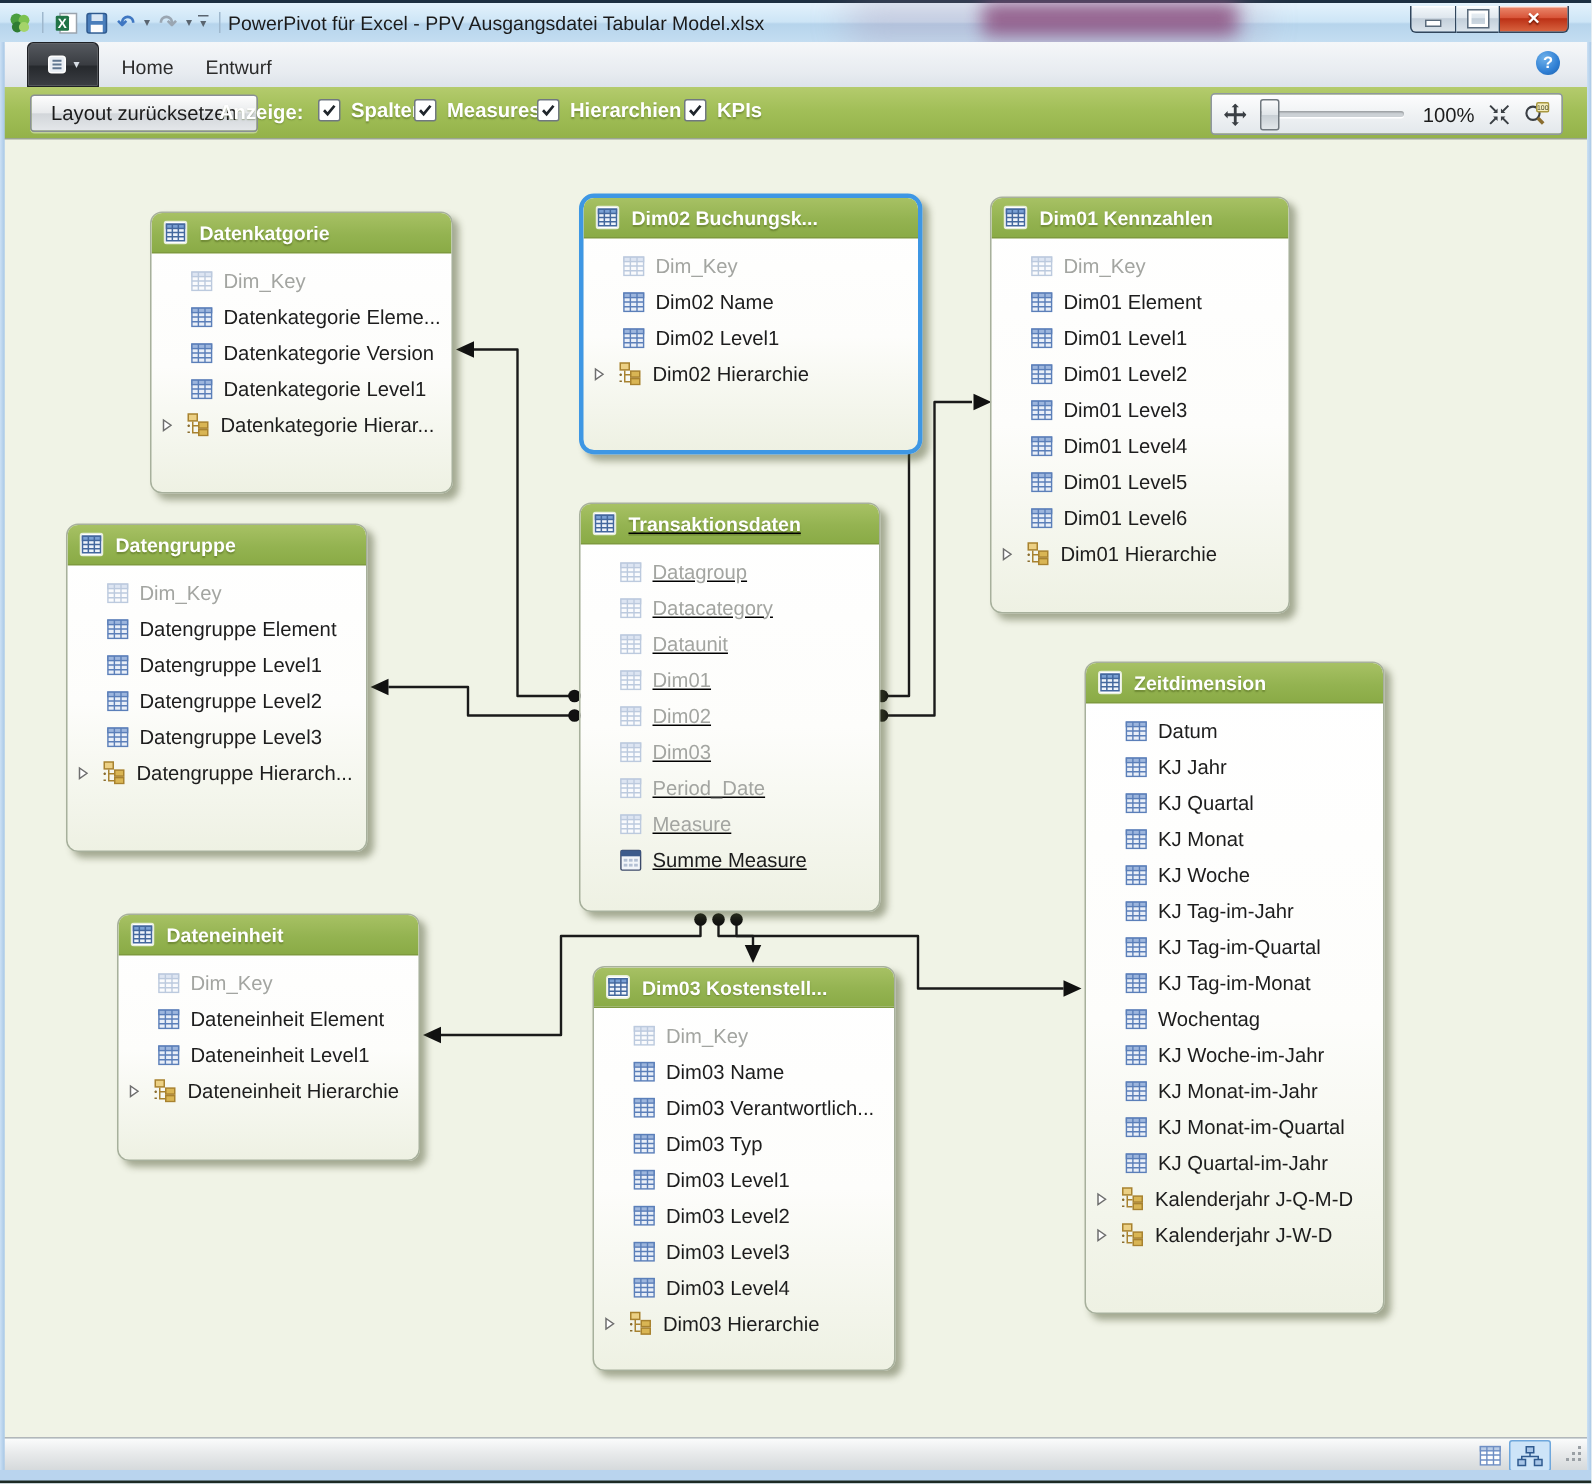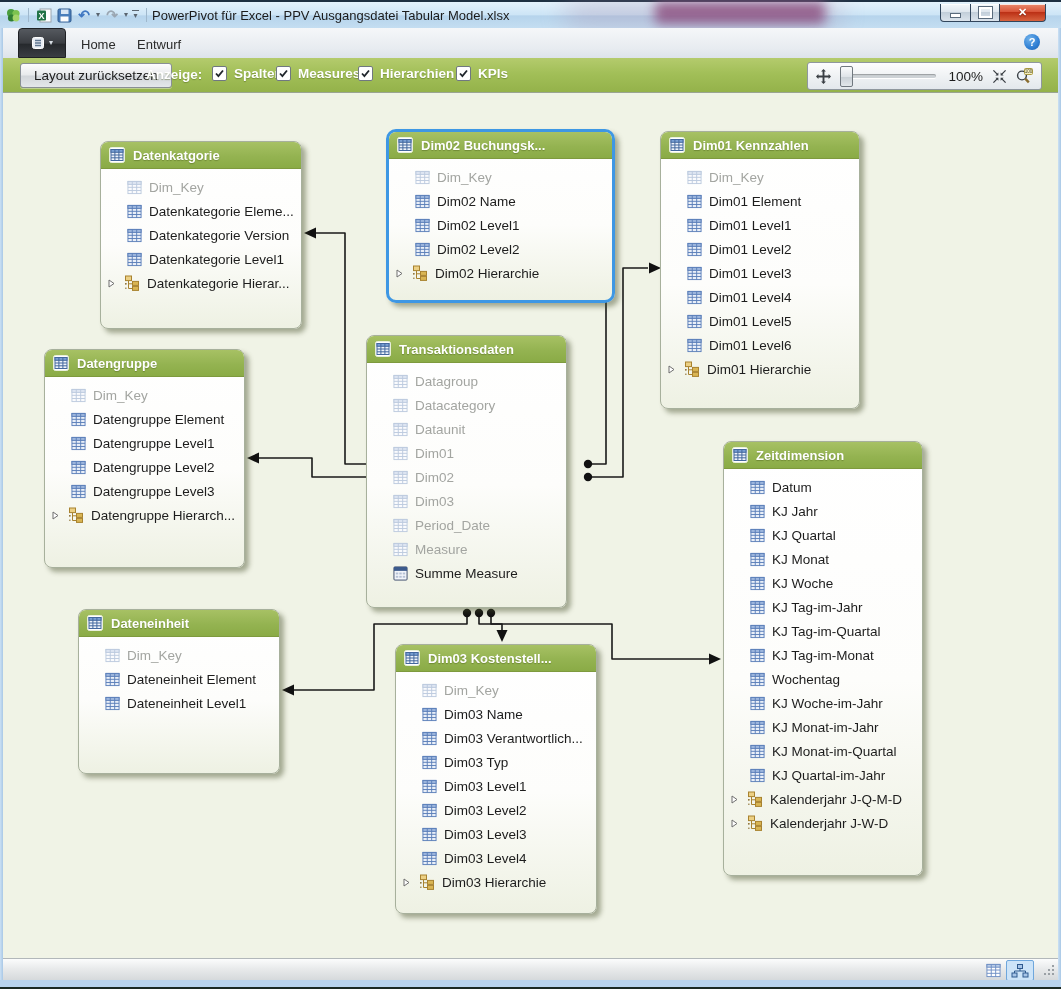--- a/index.html
+++ b/index.html
@@ -381,30 +381,20 @@
             <div class="dg-row">
               <span class="ric">
                 <svg width="15" height="15" viewBox="0 0 16 16">
                   <rect x="1" y="1.5" width="14" height="13" fill="#e9eff8" stroke="#5b7fb9"></rect>
                   <rect x="1" y="1.5" width="14" height="3.2" fill="#9db6dd" stroke="#5b7fb9"></rect>
                   <path d="M5.6 1.5v13M10.3 1.5v13M1 7.8h14M1 11.2h14" stroke="#5b7fb9" fill="none"></path>
                 </svg>
               </span>
               <span>Dim02 Level1</span>
             </div>
-            <div class="dg-row">
-              <span class="ric">
-                <svg width="15" height="15" viewBox="0 0 16 16">
-                  <rect x="1" y="1.5" width="14" height="13" fill="#e9eff8" stroke="#5b7fb9"></rect>
-                  <rect x="1" y="1.5" width="14" height="3.2" fill="#9db6dd" stroke="#5b7fb9"></rect>
-                  <path d="M5.6 1.5v13M10.3 1.5v13M1 7.8h14M1 11.2h14" stroke="#5b7fb9" fill="none"></path>
-                </svg>
-              </span>
-              <span>Dim02 Level2</span>
-            </div>
             <div class="dg-row hierarchy">
               <span class="exp">
                 <svg width="7" height="9" viewBox="0 0 7 9">
                   <path d="M1 1l5 3.5L1 8z" fill="#fff" stroke="#6f6f6f"></path>
                 </svg>
               </span>
               <span class="ric">
                 <svg width="16" height="16" viewBox="0 0 16 16">
                   <path d="M4.5 6v7.5h3.5M4.5 8.8h3.5" stroke="#a8822f" fill="none"></path>
                   <rect x="1.5" y="1" width="6" height="4.6" fill="#ecd084" stroke="#a8822f"></rect>
@@ -604,21 +594,21 @@
                   <rect x="1.5" y="1" width="6" height="4.6" fill="#ecd084" stroke="#a8822f"></rect>
                   <rect x="8.5" y="6.4" width="6" height="4" fill="#d9b554" stroke="#a8822f"></rect>
                   <rect x="8.5" y="11.4" width="6" height="4" fill="#d9b554" stroke="#a8822f"></rect>
                   <path d="M1 8.8h1.6M1.8 8v1.6M1 13.2h1.6" stroke="#8a6d2f"></path>
                 </svg>
               </span>
               <span>Datengruppe Hierarch...</span>
             </div>
           </div>
         </div>
-        <div class="dg-table" style="left: 363px; top: 242px; width: 201px; height: 273px;">
+        <div class="dg-table" style="left: 383px; top: 242px; width: 201px; height: 273px; text-decoration: underline;">
           <div class="dg-header">
             <span style="display: flex;">
               <svg width="16" height="16" viewBox="0 0 16 16">
                 <rect x="0.5" y="0.5" width="15" height="15" rx="2" fill="#fff" stroke="#e8efdc"></rect>
                 <rect x="2" y="2.5" width="12" height="11" fill="#eef3fa" stroke="#44689e"></rect>
                 <rect x="2" y="2.5" width="12" height="2.8" fill="#7aa0d4" stroke="#44689e"></rect>
                 <path d="M5.9 2.5v11M9.9 2.5v11M2 8h12M2 10.8h12" stroke="#44689e" fill="none"></path>
               </svg>
             </span>
             <span class="dg-title">Transaktionsdaten</span>
@@ -937,20 +927,37 @@
             </div>
             <div class="dg-row">
               <span class="ric">
                 <svg width="15" height="15" viewBox="0 0 16 16">
                   <rect x="1" y="1.5" width="14" height="13" fill="#e9eff8" stroke="#5b7fb9"></rect>
                   <rect x="1" y="1.5" width="14" height="3.2" fill="#9db6dd" stroke="#5b7fb9"></rect>
                   <path d="M5.6 1.5v13M10.3 1.5v13M1 7.8h14M1 11.2h14" stroke="#5b7fb9" fill="none"></path>
                 </svg>
               </span>
               <span>Dateneinheit Level1</span>
+            </div>
+            <div class="dg-row hierarchy">
+              <span class="exp">
+                <svg width="7" height="9" viewBox="0 0 7 9">
+                  <path d="M1 1l5 3.5L1 8z" fill="#fff" stroke="#6f6f6f"></path>
+                </svg>
+              </span>
+              <span class="ric">
+                <svg width="16" height="16" viewBox="0 0 16 16">
+                  <path d="M4.5 6v7.5h3.5M4.5 8.8h3.5" stroke="#a8822f" fill="none"></path>
+                  <rect x="1.5" y="1" width="6" height="4.6" fill="#ecd084" stroke="#a8822f"></rect>
+                  <rect x="8.5" y="6.4" width="6" height="4" fill="#d9b554" stroke="#a8822f"></rect>
+                  <rect x="8.5" y="11.4" width="6" height="4" fill="#d9b554" stroke="#a8822f"></rect>
+                  <path d="M1 8.8h1.6M1.8 8v1.6M1 13.2h1.6" stroke="#8a6d2f"></path>
+                </svg>
+              </span>
+              <span>Dateneinheit Hierarchie</span>
             </div>
           </div>
         </div>
         <div class="dg-table" style="left: 392px; top: 551px; width: 202px; height: 270px;">
           <div class="dg-header">
             <span style="display: flex;">
               <svg width="16" height="16" viewBox="0 0 16 16">
                 <rect x="0.5" y="0.5" width="15" height="15" rx="2" fill="#fff" stroke="#e8efdc"></rect>
                 <rect x="2" y="2.5" width="12" height="11" fill="#eef3fa" stroke="#44689e"></rect>
                 <rect x="2" y="2.5" width="12" height="2.8" fill="#7aa0d4" stroke="#44689e"></rect>

